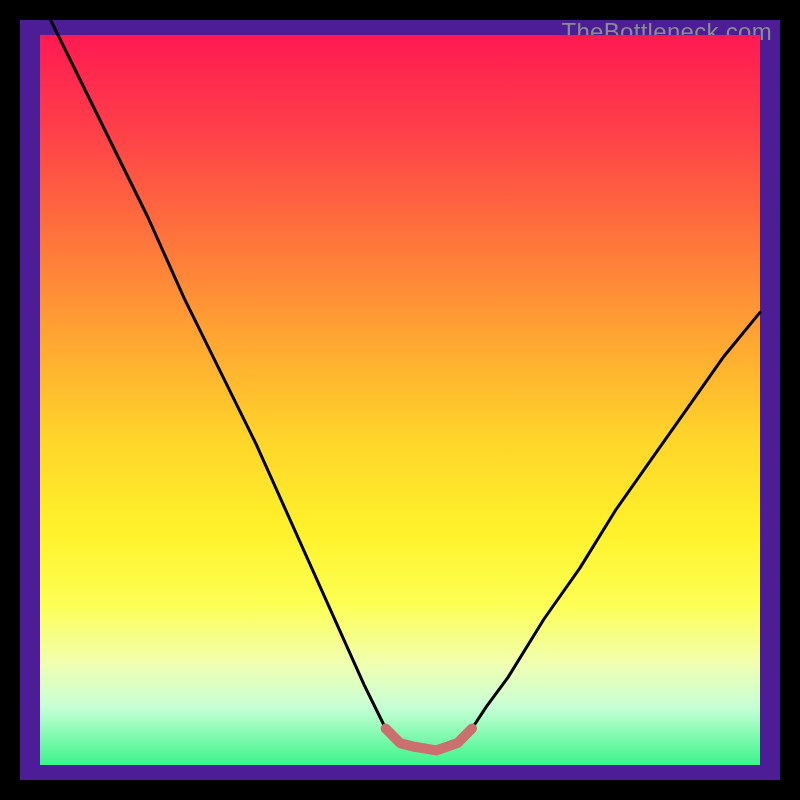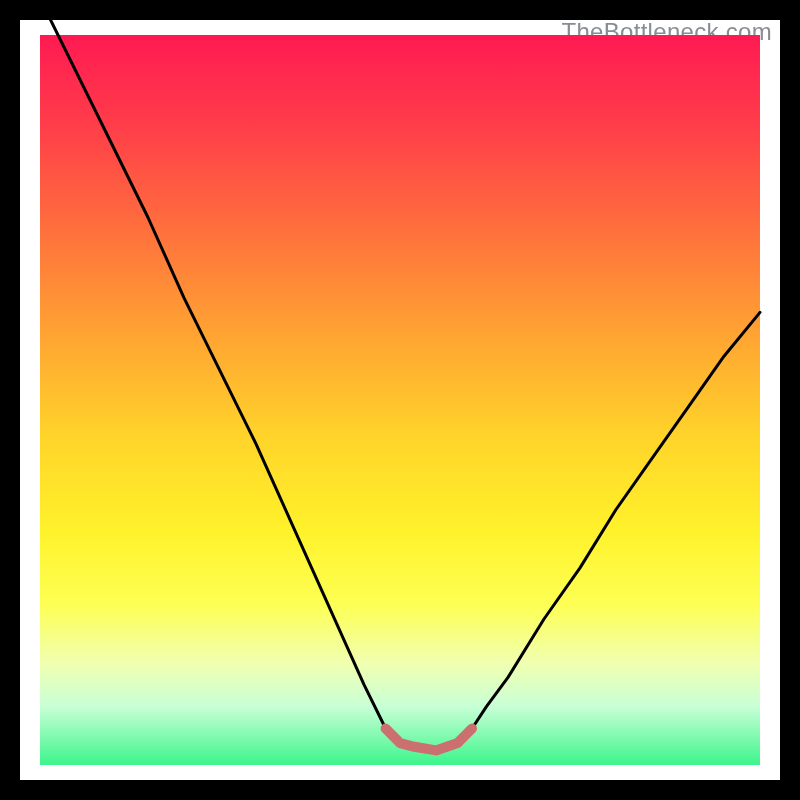--- a/index.html
+++ b/index.html
@@ -9,21 +9,21 @@
     height: 800px;
     background: #000;
     overflow: hidden;
   }
   .frame {
     position: absolute;
     left: 20px;
     top: 20px;
     width: 760px;
     height: 760px;
-    background: #ffffff;
+    background: #4c1d95;
   }
   .plot-area {
     position: absolute;
     left: 20px;
     top: 15px;
     width: 720px;
     height: 730px;
     background: linear-gradient(to bottom,
        #ff1a52 0%,
        #ff3c4a 12%,

